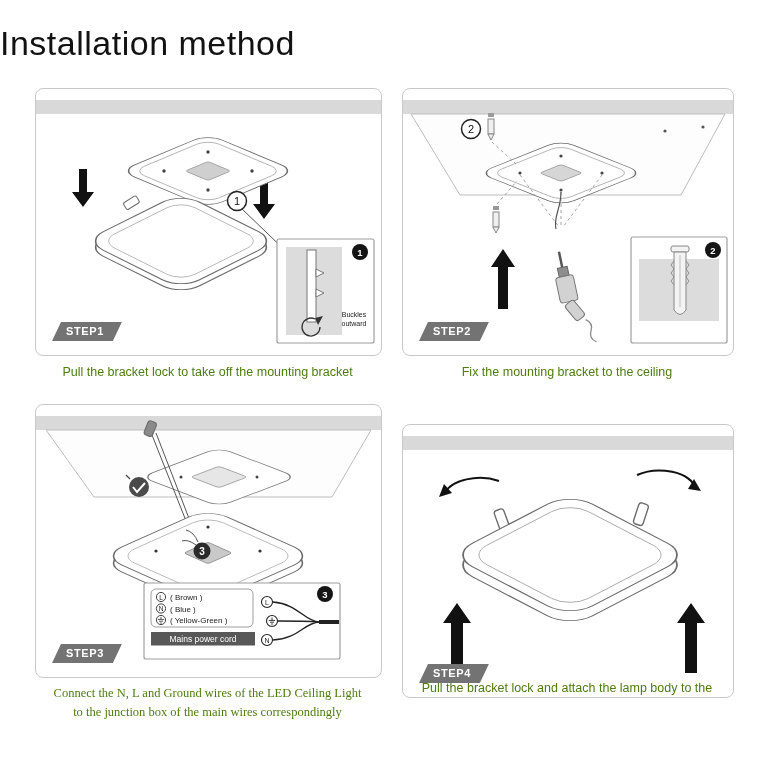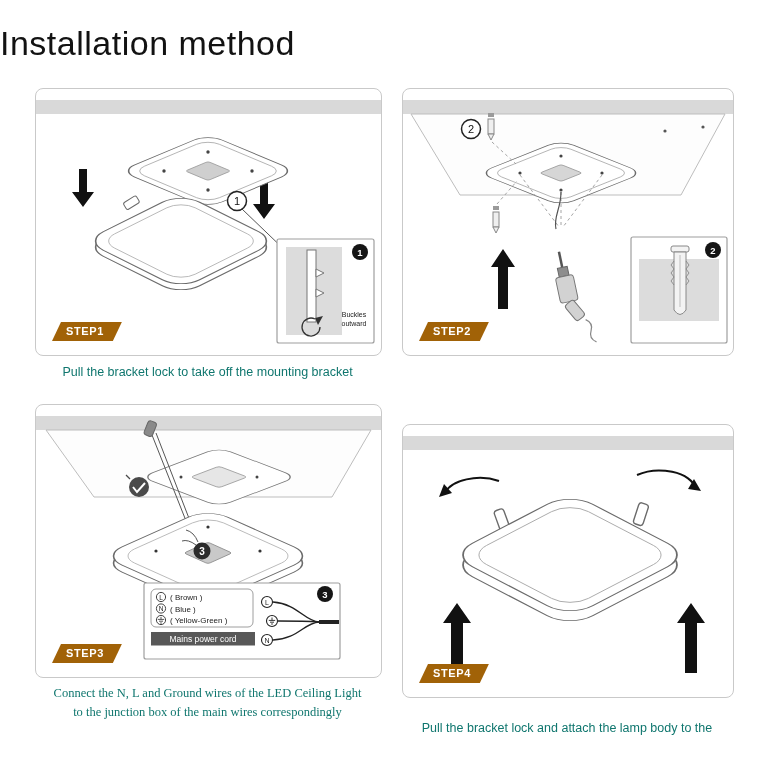--- a/index.html
+++ b/index.html
@@ -5,28 +5,28 @@
   html,body{margin:0;padding:0;background:#fff;}
   body{width:768px;height:768px;position:relative;font-family:"Liberation Sans",sans-serif;color:#222;}
   .page{position:relative;width:768px;height:768px;background:#fff;overflow:hidden;}
   .title{position:absolute;top:24px;left:0;width:100%;text-align:left;font-size:34px;font-weight:500;letter-spacing:.5px;color:#121212;}
   .panel{position:absolute;border:1.5px solid #c9c9c9;border-radius:8px;background:#fff;overflow:hidden;}
   #panel1{left:35px;top:88px;width:345px;height:266px;}
   #panel2{left:402px;top:88px;width:330px;height:266px;}
   #panel3{left:35px;top:404px;width:345px;height:272px;}
   #panel4{left:402px;top:424px;width:330px;height:272px;}
   .panel svg{display:block;position:absolute;left:0;top:0;}
-  .step-ribbon{position:absolute;left:16px;bottom:14px;background:#a16207;color:#fff;
+  .step-ribbon{position:absolute;left:16px;bottom:14px;background:#737373;color:#fff;
     font-size:11px;font-weight:bold;letter-spacing:.6px;padding:3px 18px 4px 14px;
     clip-path:polygon(9px 0,100% 0,calc(100% - 9px) 100%,0 100%);}
-  .caption{position:absolute;text-align:center;font-size:12.5px;line-height:1.5;color:#0f766e;}
+  .caption{position:absolute;text-align:center;font-size:12.5px;line-height:1.5;color:#4d7c0f;}
   #caption1{left:35px;top:363px;width:345px;}
   #caption2{left:402px;top:363px;width:330px;}
   #caption3{left:15px;top:684px;width:385px;font-family:Liberation Serif, serif;}
-  #caption4{left:402px;top:679px;width:330px;margin-top:40px;}
+  #caption4{left:402px;top:679px;width:330px;}
 </style>
 </head>
 <body>
 
 <div class="page">
 
   <div class="title">Installation method</div>
 
   <div class="panel" id="panel1">
     <svg width="345" height="266" viewBox="0 0 345 266">
@@ -289,20 +289,23 @@
 
       <polygon points="54,178 40,198 48,198 48,248 60,248 60,198 68,198" fill="#111"></polygon>
       <polygon points="288,178 274,198 282,198 282,248 294,248 294,198 302,198" fill="#111"></polygon>
     </svg>
     <div class="step-ribbon">STEP4</div>
   </div>
 
   <div class="caption" id="caption1">
     <div>Pull the bracket lock to take off the mounting bracket</div>
   </div>
+  <div class="caption" id="caption2">
+    <div>Fix the mounting bracket to the ceiling</div>
+  </div>
   <div class="caption" id="caption3">
     <div>Connect the N, L and Ground wires of the LED Ceiling Light</div>
     <div>to the junction box of the main wires correspondingly</div>
   </div>
   <div class="caption" id="caption4">
     <div>Pull the bracket lock and attach the lamp body to the</div>
   </div>
 
 </div>
 

